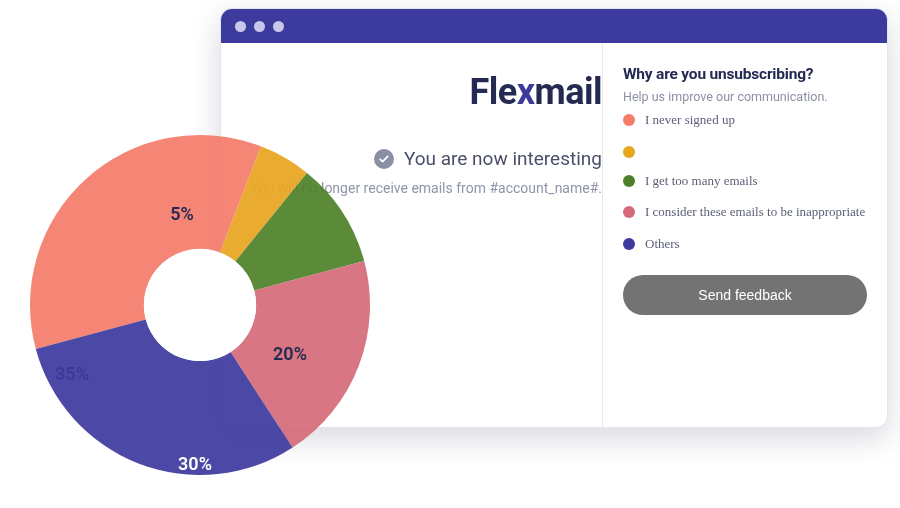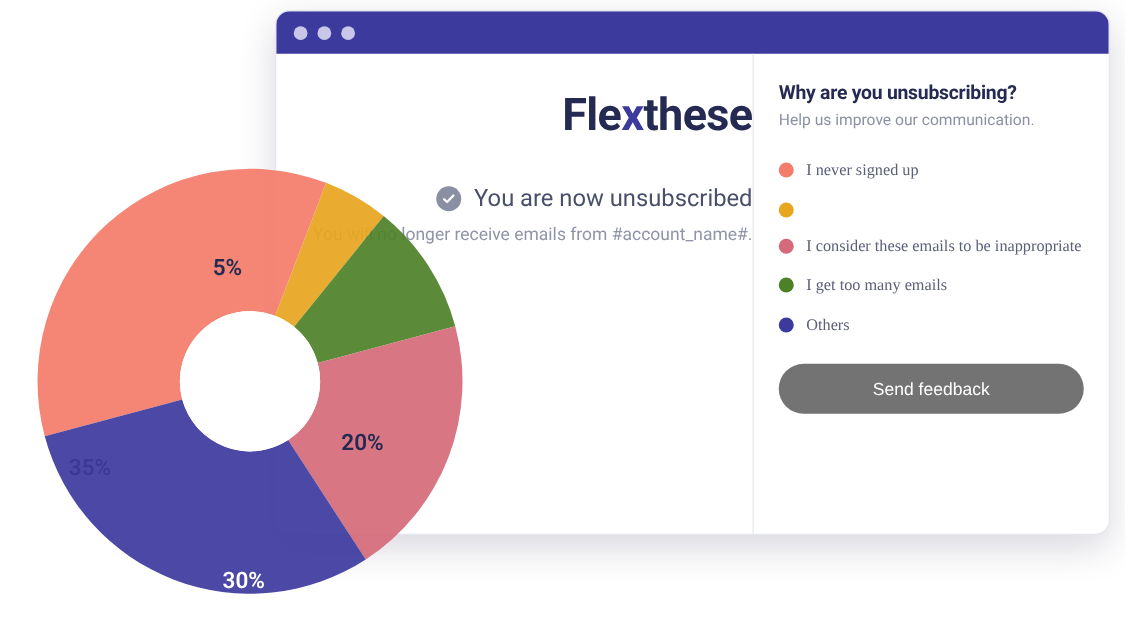--- a/index.html
+++ b/index.html
@@ -91,21 +91,20 @@
   .right-pane h3 {
     margin: 0 0 6px 0;
     font-size: 15.5px;
     font-weight: 700;
     color: #242a52;
     letter-spacing: -0.2px;
   }
   .right-pane .help {
     font-size: 12.5px;
     color: #8c90a4;
-    margin-bottom: 16px;
   }
   .option {
     display: flex;
     align-items: flex-start;
     gap: 10px;
     padding: 7px 0;
     cursor: pointer;
     font-family: Liberation Serif, serif;
   }
   .option .bullet {
@@ -152,50 +151,50 @@
   <div class="titlebar">
     <span class="dot"></span>
     <span class="dot"></span>
     <span class="dot"></span>
   </div>
   <div class="content">
     <div class="left-pane">
       <div class="logo">
         <span>Fle</span>
           <span class="x">x</span>
-          <span>these</span>
+          <span>mail</span>
       </div>
       <div class="status-row">
         <span class="check-icon">
           <svg viewBox="0 0 16 16">
               <path d="M3 8.5 L6.2 11.5 L13 4.5" stroke="#fff" stroke-width="2.4" fill="none" stroke-linecap="round" stroke-linejoin="round"></path>
             </svg>
         </span>
-        <span class="status-text">You are now unsubscribed</span>
+        <span class="status-text">You are now interesting</span>
       </div>
       <div class="subtext">You will no longer receive emails from #account_name#.</div>
     </div>
     <div class="right-pane">
       <h3>Why are you unsubscribing?</h3>
       <div class="help">Help us improve our communication.</div>
       <div id="options-container">
           <div class="option">
             <span class="bullet" style="background: rgb(244, 124, 106);"></span>
             <span class="label">I never signed up</span>
           </div>
           <div class="option">
             <span class="bullet" style="background: rgb(232, 165, 30);"></span>
           </div>
           <div class="option">
+            <span class="bullet" style="background: rgb(77, 129, 40);"></span>
+            <span class="label">I get too many emails</span>
+          </div>
+          <div class="option">
             <span class="bullet" style="background: rgb(213, 106, 122);"></span>
             <span class="label">I consider these emails to be inappropriate</span>
-          </div>
-          <div class="option">
-            <span class="bullet" style="background: rgb(77, 129, 40);"></span>
-            <span class="label">I get too many emails</span>
           </div>
           <div class="option">
             <span class="bullet" style="background: rgb(61, 58, 158);"></span>
             <span class="label">Others</span>
           </div>
         </div>
       <button class="send-btn">Send feedback</button>
     </div>
   </div>
 </div>

